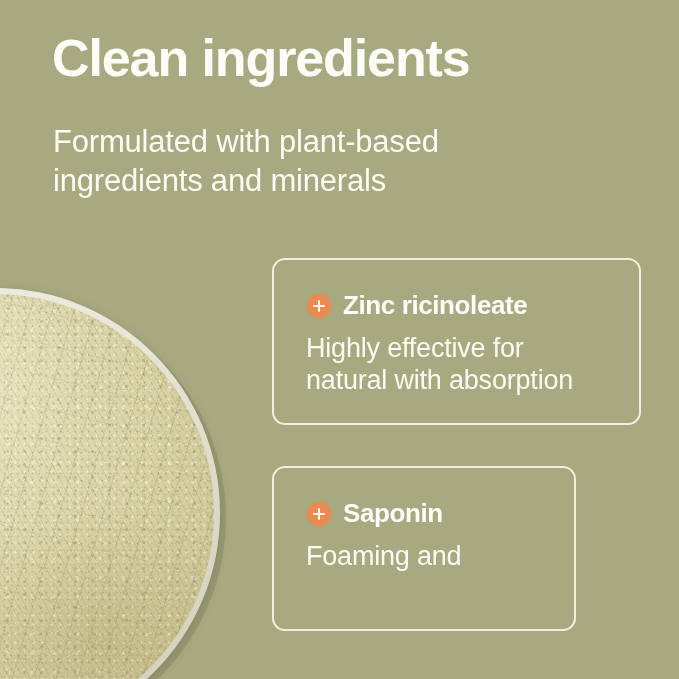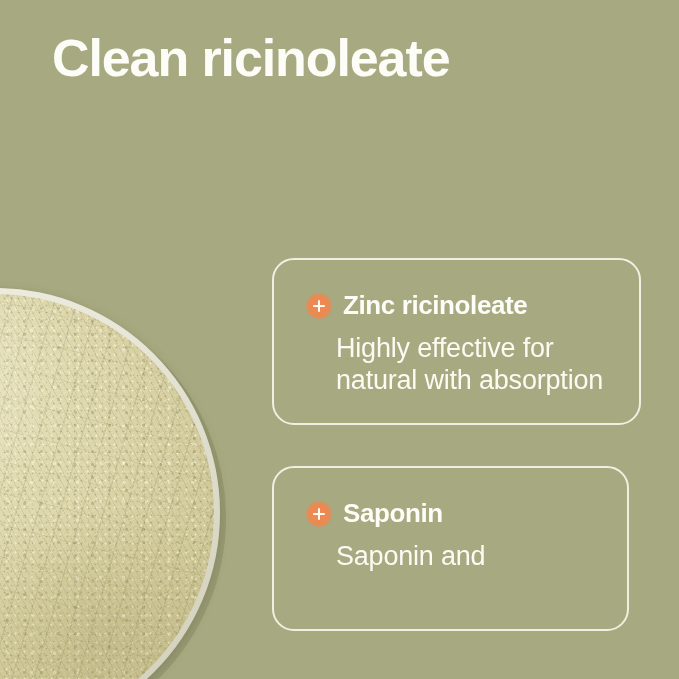--- a/index.html
+++ b/index.html
@@ -127,26 +127,26 @@
     color: #fbfbf4;
     line-height: 1.26;
     letter-spacing: -0.2px;
   }
   #subhead span { display: block; }
 
   
   .card {
     position: absolute;
     border: 2px solid #f0efe2;
-    border-radius: 22px;
+    border-radius: 13px;
     box-sizing: border-box;
     background: transparent;
   }
   #card-0 { left: 272px; top: 258px;  width: 369px; height: 167px; }
-  #card-1 { left: 272px; top: 466px;  width: 357px; height: 165px; }
+  #card-1 { left: 272px; top: 466px;  width: 304px; height: 165px; }
 
   .card-head {
     position: absolute;
     left: 32px;
     top: 30px;
     display: flex;
     align-items: center;
     gap: 11px;
     white-space: nowrap;
   }
@@ -181,21 +181,20 @@
   .card-body {
     position: absolute;
     left: 32px;
     top: 72px;
     font-size: 27px;
     font-weight: 400;
     color: #fbfbf3;
     line-height: 1.2;
     letter-spacing: -0.2px;
     white-space: nowrap;
-    margin-left: 30px;
   }
   .card-body span { display: block; }
 </style>
 </head>
 <body>
 
 <div id="stage">
 
   <div id="dish-wrap">
     <div id="dish-shadow"></div>
@@ -204,37 +203,41 @@
         <div class="grain g1"></div>
         <div class="grain g2"></div>
         <div class="grain g3"></div>
         <div class="grain g4"></div>
         <div class="grain g5"></div>
         <div class="grain vig"></div>
       </div>
     </div>
   </div>
 
-  <div id="headline">Clean ricinoleate</div>
-
+  <div id="headline">Clean ingredients</div>
+
+  <div id="subhead">
+    <span>Formulated with plant-based</span>
+    <span>ingredients and minerals</span>
+  </div>
 
   <div class="card" id="card-0">
     <div class="card-head">
       <span class="plus-badge"></span>
       <span class="card-title">Zinc ricinoleate</span>
     </div>
     <div class="card-body">
       <span>Highly effective for</span>
       <span>natural with absorption</span>
     </div>
   </div>
 
   <div class="card" id="card-1">
     <div class="card-head">
       <span class="plus-badge"></span>
       <span class="card-title">Saponin</span>
     </div>
     <div class="card-body">
-      <span>Saponin and</span>
+      <span>Foaming and</span>
     </div>
   </div>
 
 </div>
 
 </body></html>

